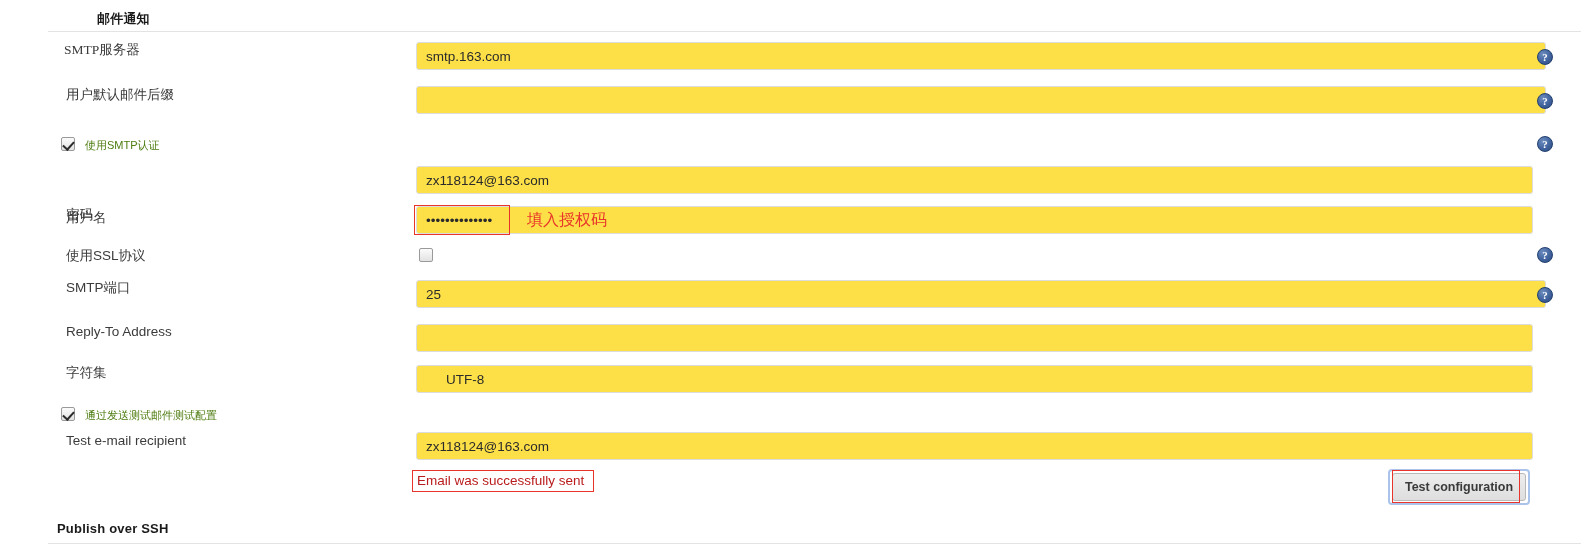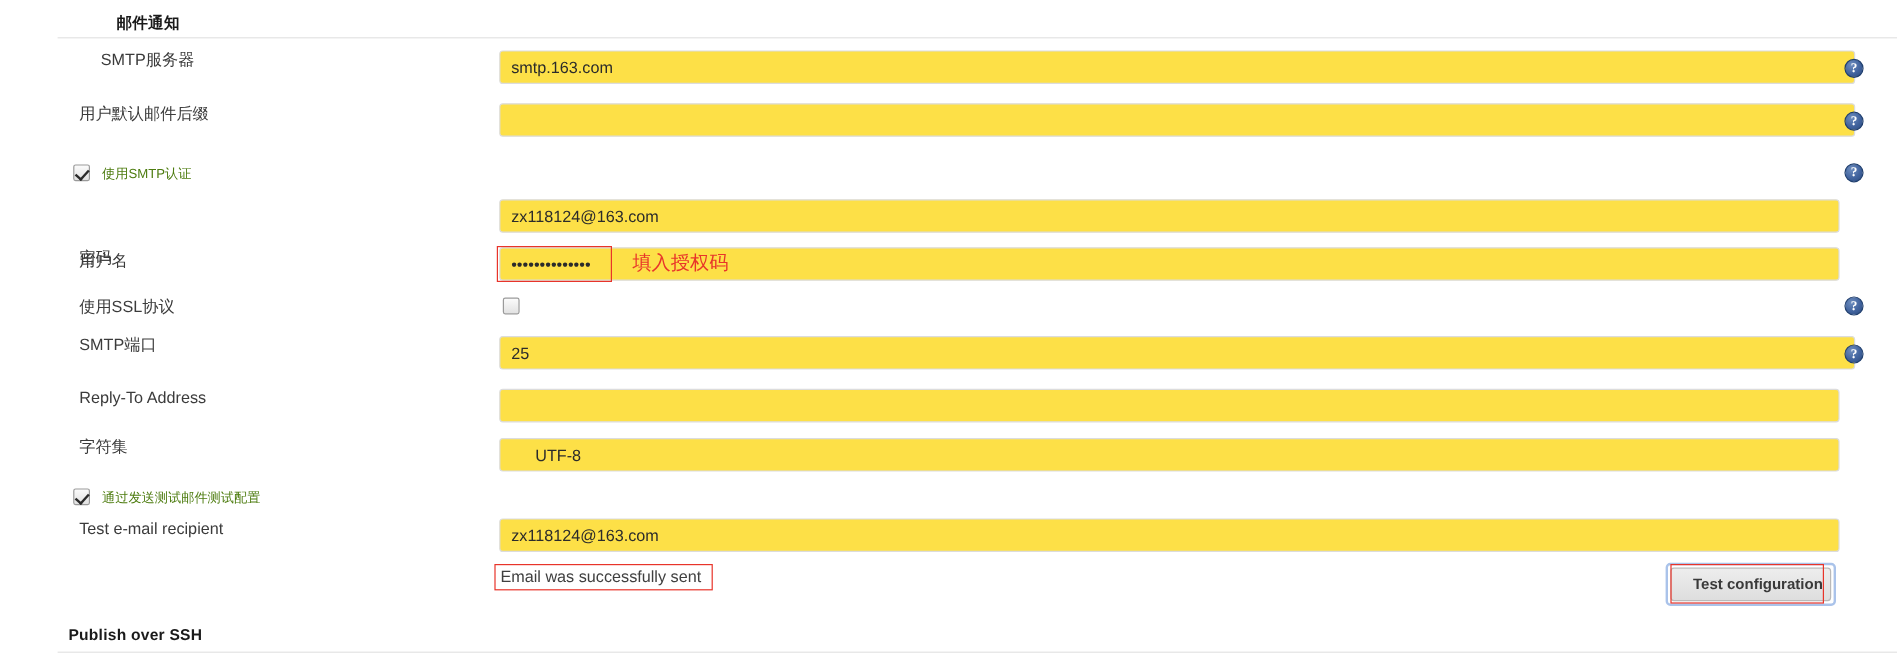--- a/index.html
+++ b/index.html
@@ -114,21 +114,21 @@
     position: absolute;
     border: 2px solid #aac3ea;
     border-radius: 4px;
     pointer-events: none;
   }
 
   
   .status-text {
     position: absolute;
     font-size: 13.5px;
-    color: #404040;
+    color: #b91c1c;
     white-space: nowrap;
     line-height: 18px;
   }
 
   
   .anno-box {
     position: absolute;
     border: 1.5px solid #e8342a;
     pointer-events: none;
   }
@@ -141,21 +141,21 @@
   }
 </style>
 </head>
 <body>
 
 <div class="page">
 
   <div class="section-title" style="left:57px; top:10px;padding-left:40px;">邮件通知</div>
   <div class="section-rule" style="left:48px; top:31px; width:1533px;"></div>
 
-  <div class="row-label" style="left:84px; top:41px;">SMTP服务器</div>
+  <div class="row-label" style="left:64px; top:41px;font-family:Liberation Serif, serif;">SMTP服务器</div>
   <input class="field" style="left: 416px; top: 42px; width: 1130px; height: 28px;" value="smtp.163.com">
   <div class="help-icon" style="left:1537px; top:49px;">?</div>
 
   <div class="row-label" style="left:66px; top:86px;">用户默认邮件后缀</div>
   <input class="field" style="left: 416px; top: 86px; width: 1130px; height: 28px;" value="">
   <div class="help-icon" style="left:1537px; top:93px;">?</div>
 
   <div class="cbox checked" style="left:61px; top:137px;"></div>
   <div class="cbox-label" style="left:85px; top:136px;">使用SMTP认证</div>
   <div class="help-icon" style="left:1537px; top:136px;">?</div>
@@ -182,21 +182,21 @@
 
   <div class="cbox checked" style="left:61px; top:407px;"></div>
   <div class="cbox-label" style="left:85px; top:406px;">通过发送测试邮件测试配置</div>
 
   <div class="row-label" style="left:66px; top:432px;">Test e-mail recipient</div>
   <input class="field" style="left: 416px; top: 432px; width: 1117px; height: 28px;" value="zx118124@163.com">
 
   <div class="status-text" style="left:417px; top:472px;">Email was successfully sent</div>
 
   <div class="btn-focusring" style="left:1388px; top:469px; width:142px; height:36px;"></div>
-  <button class="btn" style="left:1392px; top:473px; width:134px; height:28px;text-align:right;">Test configuration</button>
+  <button class="btn" style="left:1392px; top:473px; width:134px; height:28px;">Test configuration</button>
 
   <div class="section-title" style="left:57px; top:521px;">Publish over SSH</div>
   <div class="section-rule" style="left:48px; top:543px; width:1533px;"></div>
 
   <div class="anno-box" style="left:414px; top:205px; width:96px; height:30px;"></div>
   <div class="anno-text" style="left:527px; top:210px;">填入授权码</div>
 
   <div class="anno-box" style="left:412px; top:470px; width:182px; height:22px;"></div>
 
   <div class="anno-box" style="left:1392px; top:470px; width:128px; height:33px;"></div>

